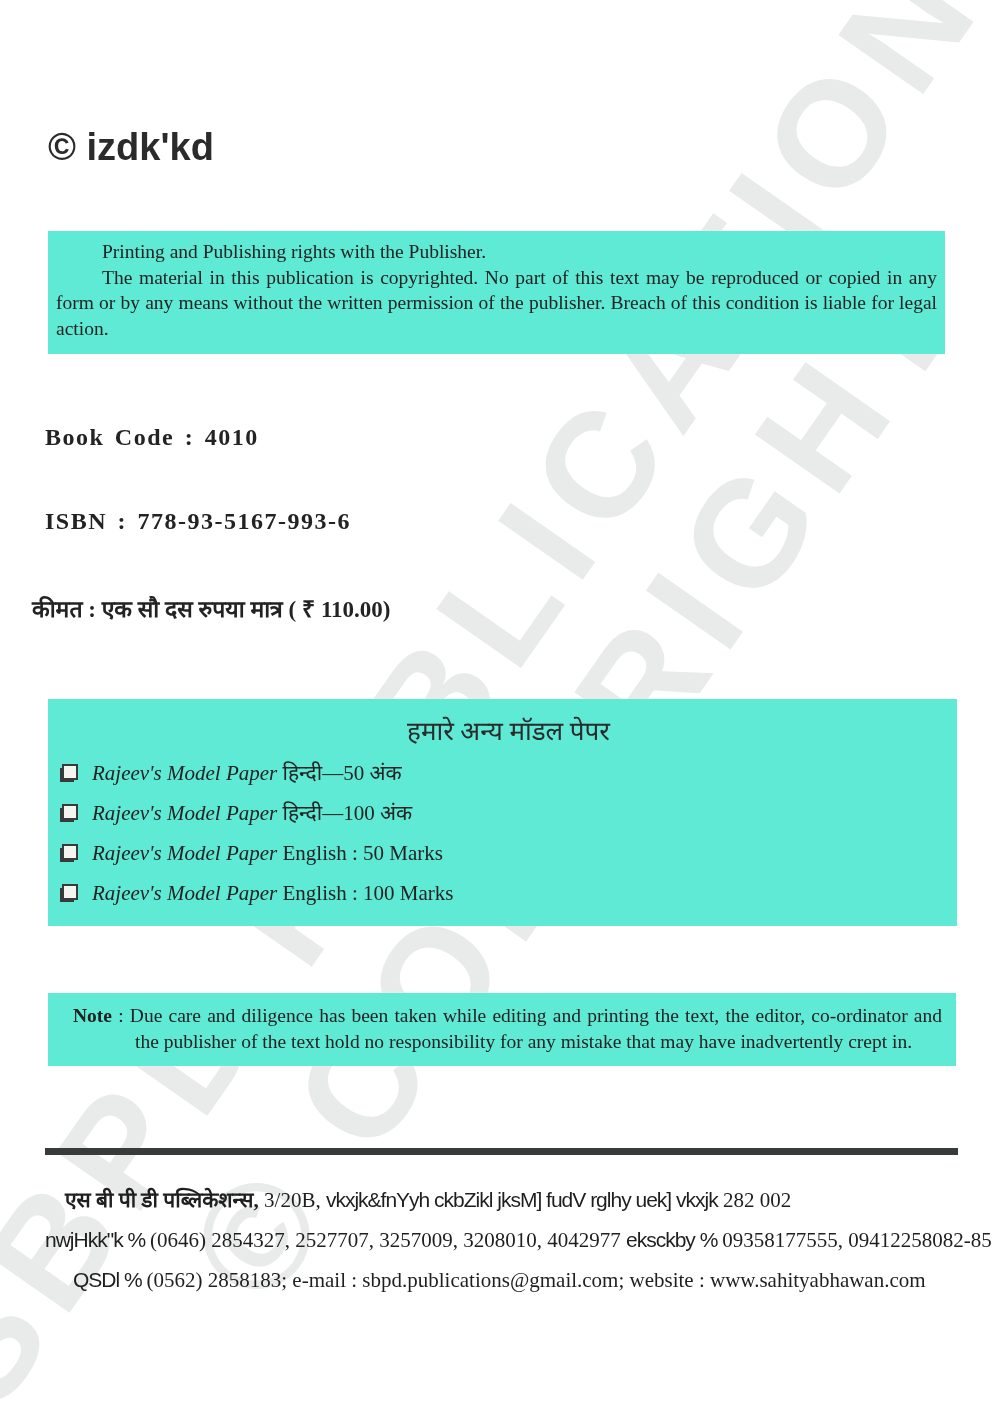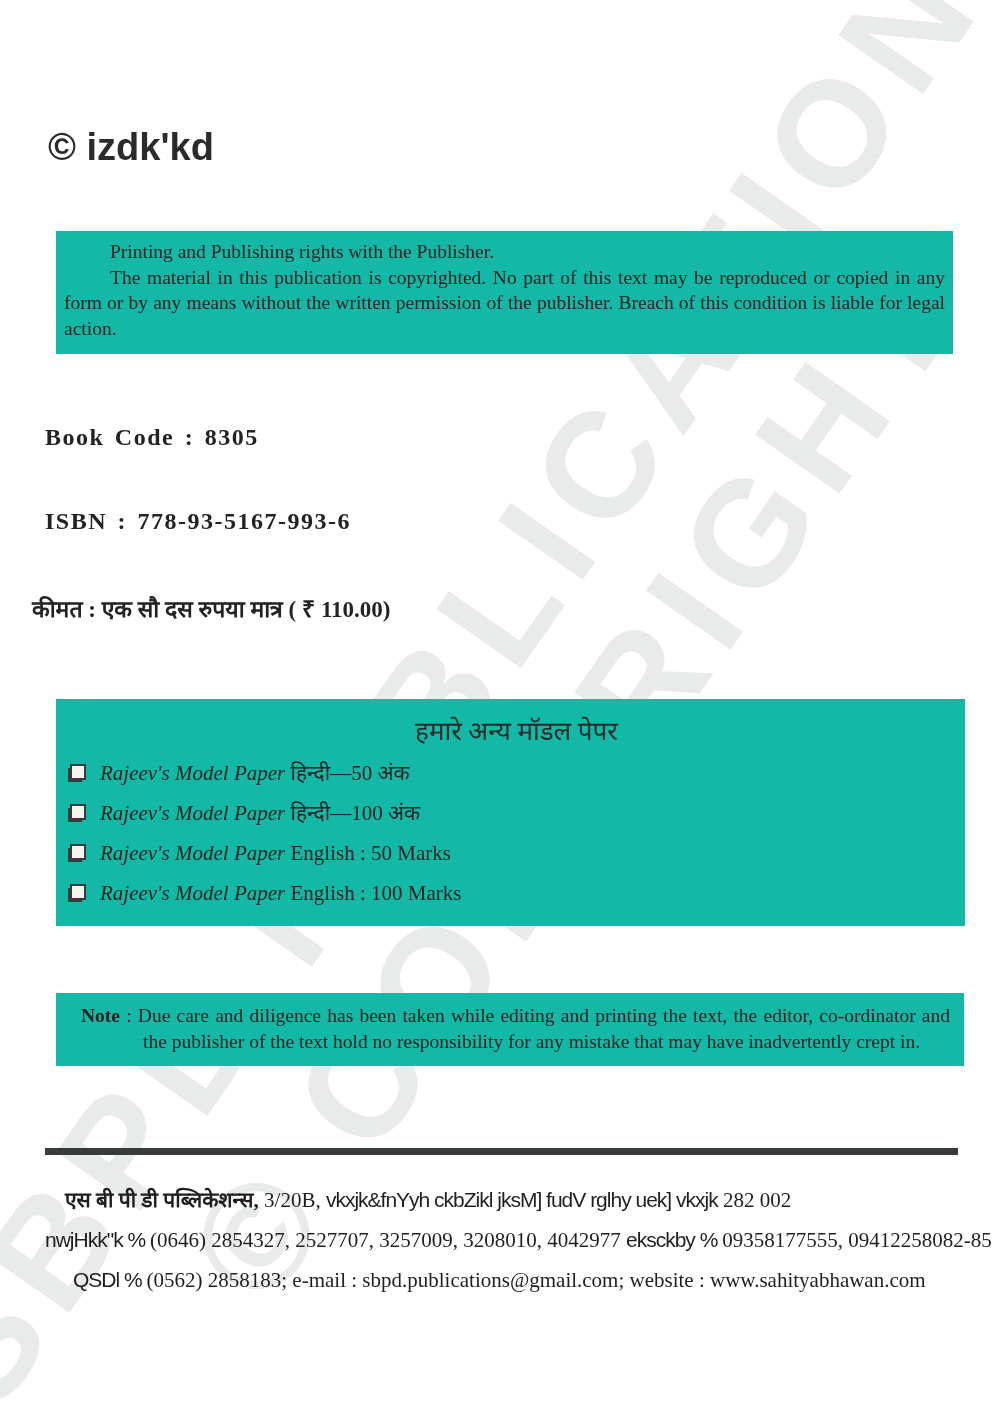--- a/index.html
+++ b/index.html
@@ -13,21 +13,21 @@
     position:absolute;z-index:0;white-space:nowrap;
     font-family:"Liberation Sans", sans-serif;font-weight:bold;
     color:#e8ebe9;transform-origin:0 50%;letter-spacing:16px;
     user-select:none;
   }
   #wm1{font-size:150px;left:-45px;top:1300px;transform:rotate(-55deg);}
   #wm2{font-size:150px;left:225px;top:1195px;transform:rotate(-55deg);}
   
   .layer{position:absolute;z-index:1;left:0;top:0;width:100%;height:100%;}
   .abs{position:absolute;}
-  .graybox{background:#14b8a6;margin-left:8px;}
+  .graybox{background:#5eead4;}
   
   #publisher-heading{
     left:48px;top:126px;font-family:"Liberation Sans", sans-serif;
     font-weight:bold;font-size:38px;letter-spacing:0px;color:#2b2b2b;
   }
   
   #rights-box{
     left:48px;top:231px;width:881px;padding:8px 8px 12px 8px;
     font-size:19.5px;line-height:1.32;color:#222;
   }
@@ -76,21 +76,21 @@
 
 <div class="layer">
 
   <div class="abs" id="publisher-heading">© izdk'kd</div>
 
   <div class="abs graybox" id="rights-box">
     <p>Printing and Publishing rights with the Publisher.</p>
     <p>The material in this publication is copyrighted. No part of this text may be reproduced or copied in any form or by any means without the written permission of the publisher. Breach of this condition is liable for legal action.</p>
   </div>
 
-  <div class="abs" id="book-code">Book Code : 8305</div>
+  <div class="abs" id="book-code">Book Code : 4010</div>
 
   <div class="abs" id="isbn">ISBN : 778-93-5167-993-6</div>
 
   <div class="abs" id="price">कीमत : एक सौ दस रुपया मात्र ( ₹ 110.00)</div>
 
   <div class="abs graybox" id="model-box">
     <h2 id="model-title">हमारे अन्य मॉडल पेपर</h2>
     <ul class="mp-col" id="mp-left">
         <li><span class="cb"></span><span class="series">Rajeev's Model Paper</span><span> हिन्दी—50 अंक</span></li>
         <li><span class="cb"></span><span class="series">Rajeev's Model Paper</span><span> हिन्दी—100 अंक</span></li>

